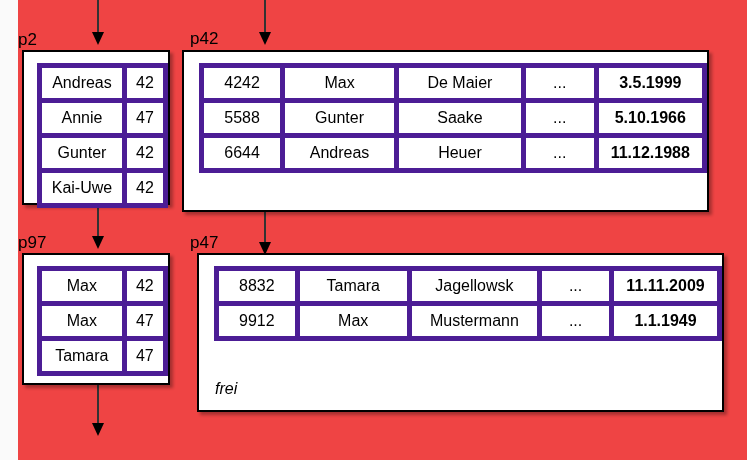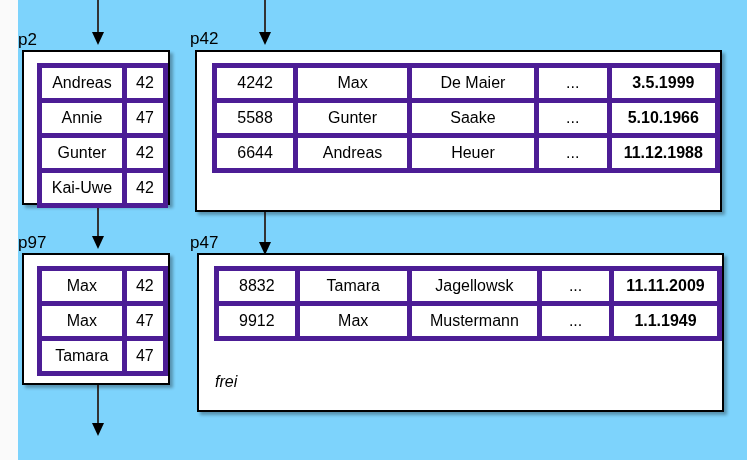--- a/index.html
+++ b/index.html
@@ -4,21 +4,21 @@
 <style>
   html, body {
     margin: 0;
     padding: 0;
     background: #ffffff;
   }
   #canvas {
     position: relative;
     width: 747px;
     height: 460px;
-    background: #7dd3fc;
+    background: #ef4444;
     font-family: "Liberation Sans", sans-serif;
     overflow: hidden;
   }
   
   .margin-strip {
     position: absolute;
     left: 0;
     top: 0;
     width: 18px;
     height: 460px;
@@ -160,21 +160,21 @@
       </tr>
       <tr>
         <td class="key">Tamara</td>
         <td class="val">47</td>
       </tr>
     </tbody>
       </table>
   </div>
 
   <div class="block-label" style="left:190px; top:29px;">p42</div>
-  <div class="block" style="left:195px; top:50px; width:527px; height:162px;">
+  <div class="block" style="left:182px; top:50px; width:527px; height:162px;">
     <table class="grid data-grid" style="left:15px; top:11px;">
       <tbody>
           <tr>
         <td class="c-id">4242</td>
         <td class="c-fn">Max</td>
         <td class="c-ln">De Maier</td>
         <td class="c-dots">...</td>
         <td class="c-date">3.5.1999</td>
       </tr>
       <tr>
@@ -208,16 +208,16 @@
       </tr>
       <tr>
         <td class="c-id">9912</td>
         <td class="c-fn">Max</td>
         <td class="c-ln">Mustermann</td>
         <td class="c-dots">...</td>
         <td class="c-date">1.1.1949</td>
       </tr>
     </tbody>
       </table>
-    <div class="frei" style="left:16px; top:118px;text-align:right;">frei</div>
+    <div class="frei" style="left:16px; top:125px;text-align:right;">frei</div>
   </div>
 
 </div>
 
 </body></html>

